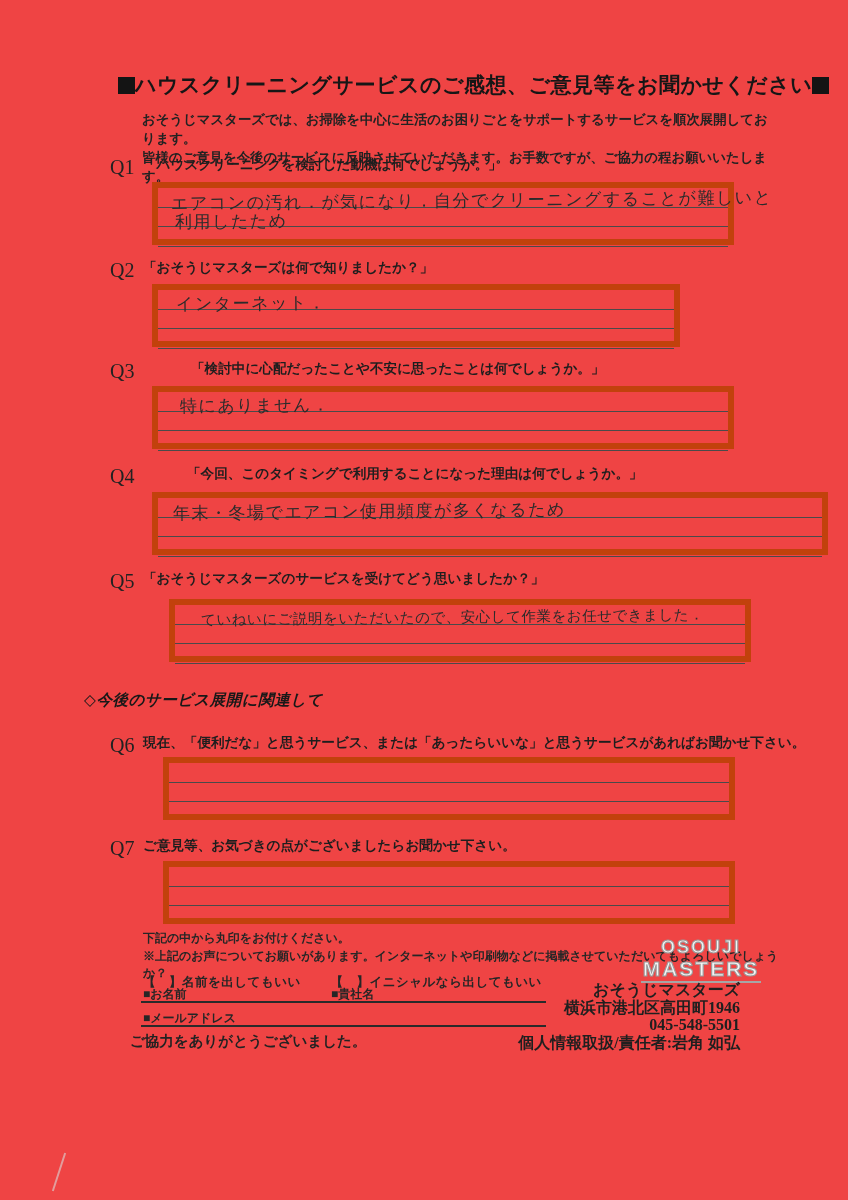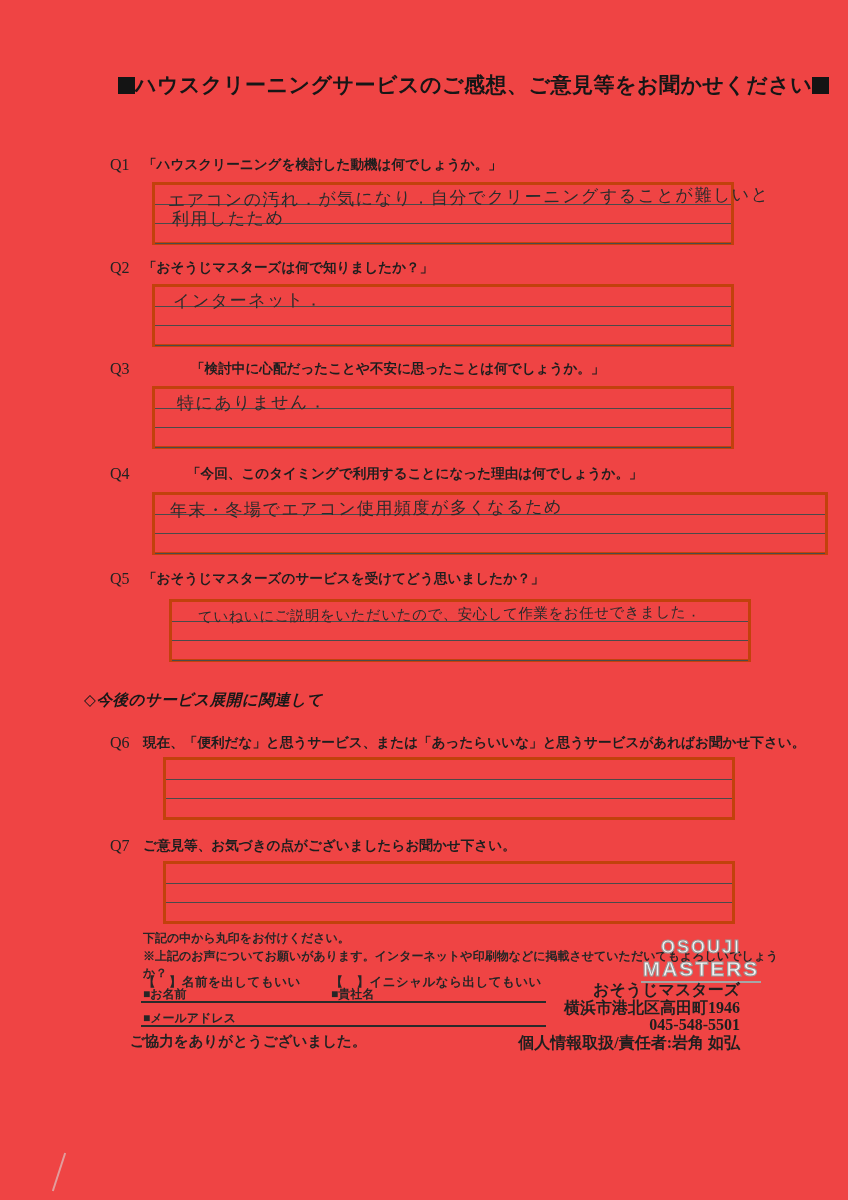--- a/index.html
+++ b/index.html
@@ -18,24 +18,24 @@
   .title-text {
     flex:1; text-align:center; font-size:21px; font-weight:700;
     letter-spacing:0.5px; color:#161616; white-space:nowrap;
   }
   .intro {
     position:absolute; top:110px; left:142px; width:634px;
     font-size:13.4px; line-height:19px; color:#222; font-weight:600;
   }
   
   .q-label-row { position:absolute; left:110px; display:flex; }
-  .q-id { width:33px; font-size:16px; color:#222; flex:0 0 auto; }
+  .q-id { width:33px; font-size:20px; color:#222; flex:0 0 auto; }
   .q-text { font-size:13.6px; color:#1e1e1e; font-weight:600; white-space:nowrap; }
   .abox {
-    position:absolute; height:63px; border:3px solid #c2410c; background:transparent;
+    position:absolute; height:63px; border:6px solid #c2410c; background:transparent;
   }
   .abox .row { height:19.6px; border-bottom:1px solid #4a4a4a; }
   .abox .row:last-child { border-bottom:none; }
   .hw {
     position:absolute; font-family:cursive; color:#2b2b2b;
     transform:rotate(-0.6deg); letter-spacing:1.5px; white-space:nowrap;
   }
   .hw-md { font-size:17px; }
   .hw-sm { font-size:14.5px; letter-spacing:0.5px; }
   .section-head {
@@ -86,38 +86,42 @@
 </head>
 <body>
 
 <div class="paper">
 
   <div class="title-row">
     <div class="sq"></div>
     <div class="title-text">ハウスクリーニングサービスのご感想、ご意見等をお聞かせください</div>
     <div class="sq"></div>
   </div>
+  <div class="intro">
+    <div>おそうじマスターズでは、お掃除を中心に生活のお困りごとをサポートするサービスを順次展開しております。</div>
+    <div>皆様のご意見を今後のサービスに反映させていただきます。お手数ですが、ご協力の程お願いいたします。</div>
+  </div>
 
   <div class="q-label-row" style="top:156px;">
     <div class="q-id">Q1</div>
     <div class="q-text">「ハウスクリーニングを検討した動機は何でしょうか。」</div>
   </div>
   <div class="abox" style="top:182px; left:152px; width:582px;">
     <div class="row"></div>
     <div class="row"></div>
     <div class="row"></div>
     <span class="hw hw-md" style="left:13px; top:1px;">エアコンの汚れ．が気になり．自分でクリーニングすることが難しいと</span>
     <span class="hw hw-md" style="left:17px; top:22px;">利用したため</span>
   </div>
 
   <div class="q-label-row" style="top:259px;">
     <div class="q-id">Q2</div>
     <div class="q-text">「おそうじマスターズは何で知りましたか？」</div>
   </div>
-  <div class="abox" style="top:284px; left:152px; width:582px;">
+  <div class="abox" style="top:284px; left:152px; width:528px;">
     <div class="row"></div>
     <div class="row"></div>
     <div class="row"></div>
     <span class="hw hw-md" style="left:18px; top:2px;">インターネット．</span>
   </div>
 
   <div class="q-label-row" style="top:360px;gap:48px;">
     <div class="q-id">Q3</div>
     <div class="q-text">「検討中に心配だったことや不安に思ったことは何でしょうか。」</div>
   </div>

